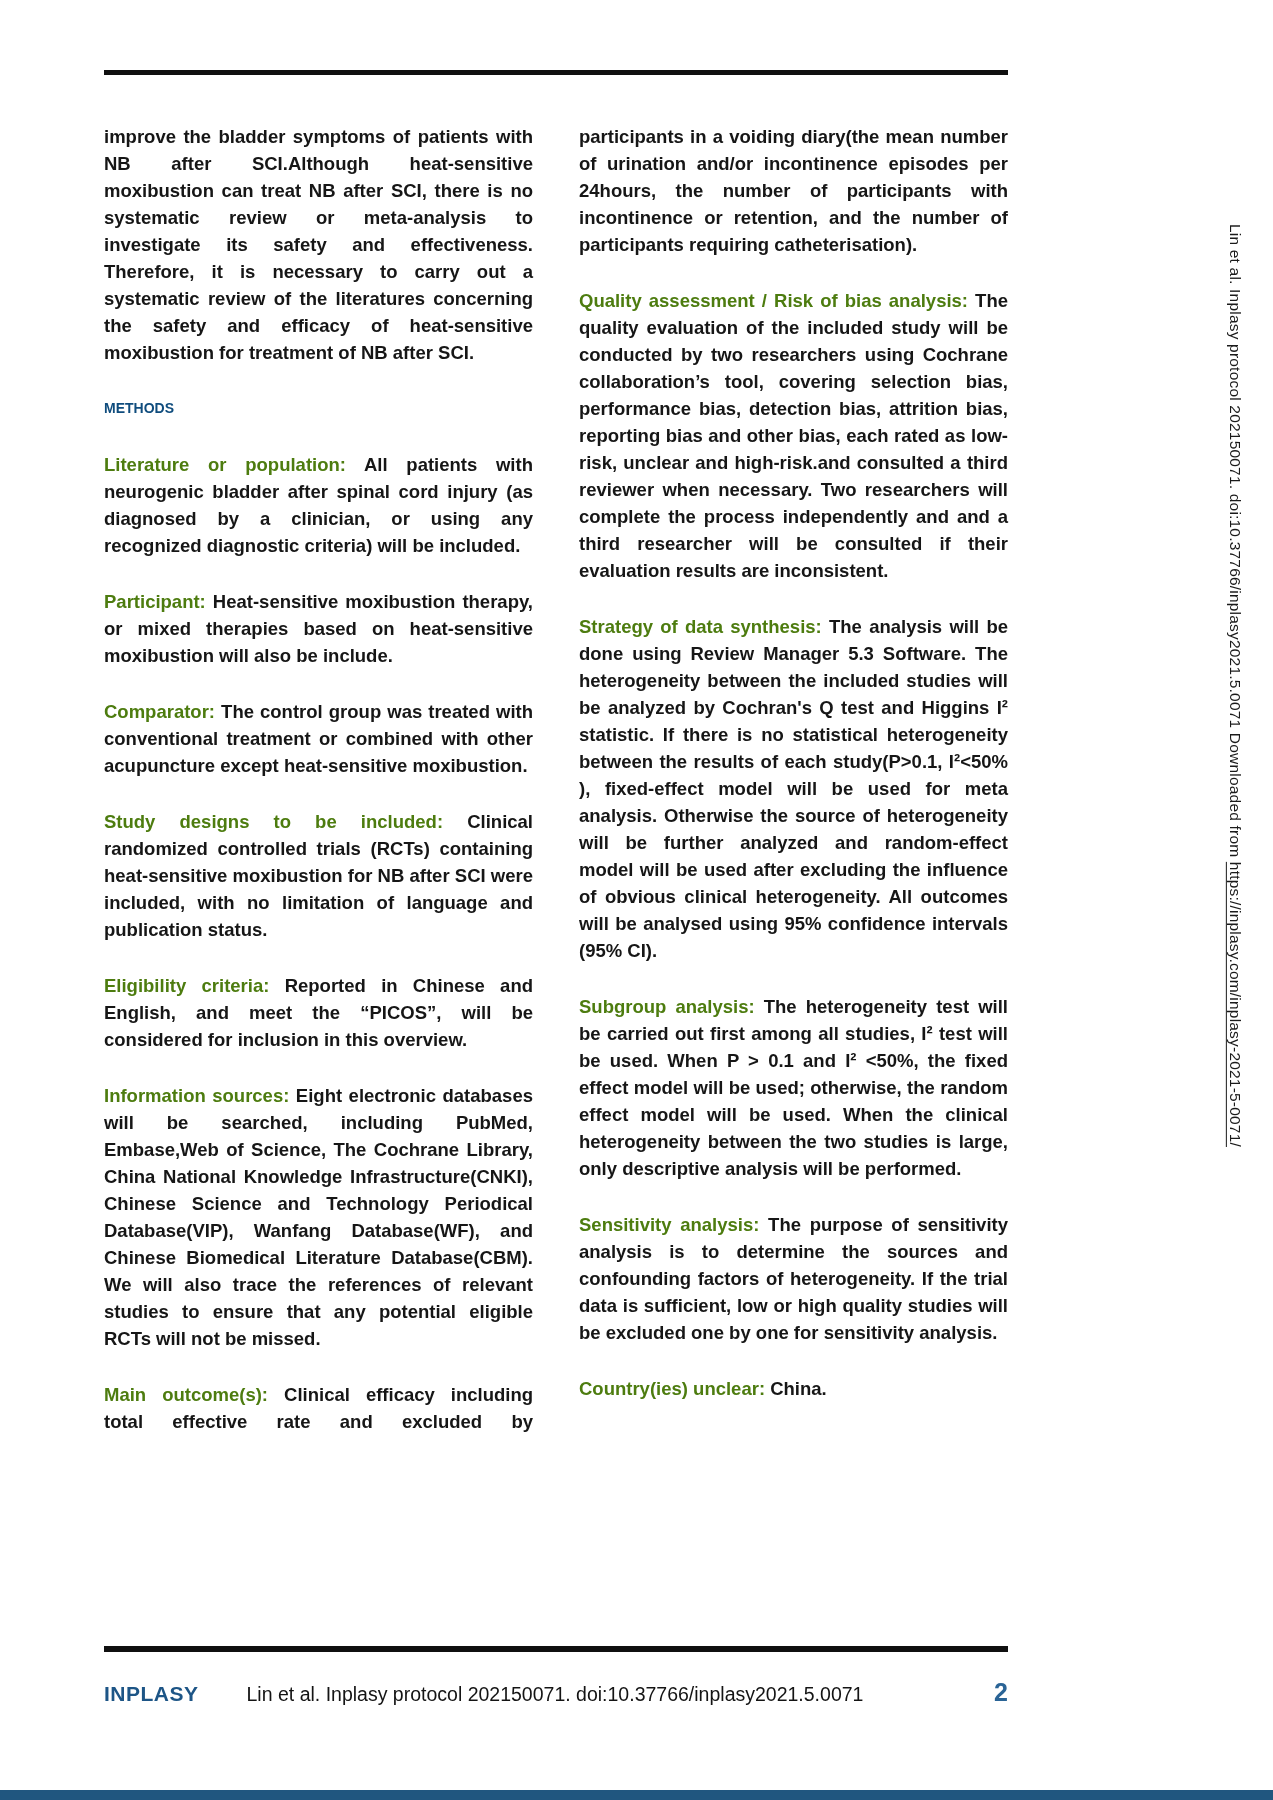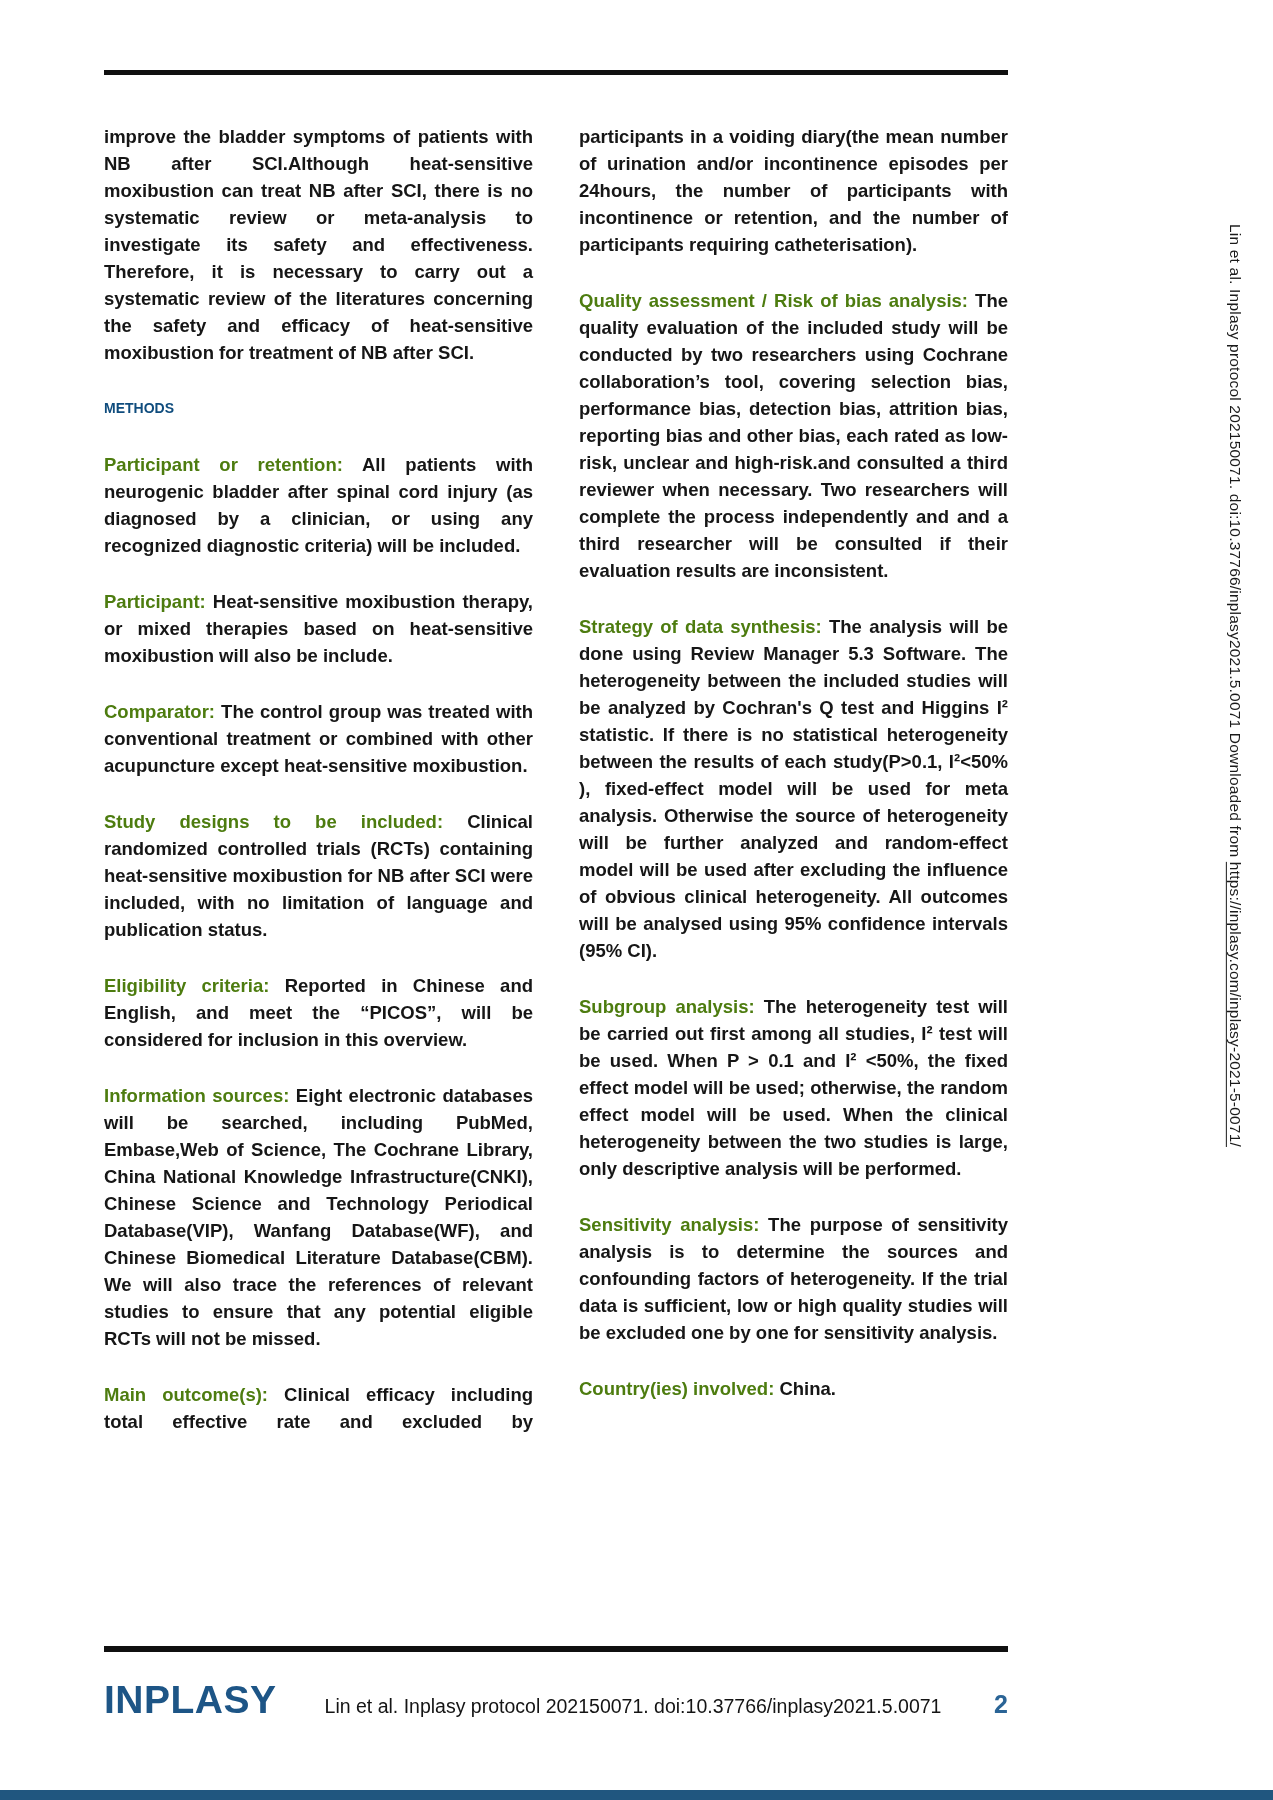--- a/index.html
+++ b/index.html
@@ -43,21 +43,21 @@
   .side-link { color: #1a1a1a; text-decoration: underline; }
   .footer-rule {
     position: absolute; left: 104px; top: 1646px;
     width: 904px; height: 6px; background: #101010;
   }
   .footer {
     position: absolute; left: 104px; top: 1678px;
     width: 904px; display: flex; align-items: baseline;
   }
   .logo {
-    font-size: 39px; font-weight: bold;
+    font-size: 21px; font-weight: bold;
     color: #1d5586; letter-spacing: 0.5px;
   }
   .citation {
     font-size: 19.5px; font-weight: normal;
     color: #141414; margin-left: 48px;
   }
   .pagenum {
     margin-left: auto; font-size: 25px;
     font-weight: bold; color: #2a6496;
   }
@@ -71,21 +71,21 @@
 
 <div class="top-rule"></div>
 
 <div class="columns">
 
   <div class="col">
     <p class="body-par"><span>improve the bladder symptoms of patients with NB after SCI.Although heat-sensitive moxibustion can treat NB after SCI, there is no systematic review or meta-analysis to investigate its safety and effectiveness. Therefore, it is necessary to carry out a systematic review of the literatures concerning the safety and efficacy of heat-sensitive moxibustion for treatment of NB after SCI.</span></p>
 
     <h2 class="methods-heading">METHODS</h2>
 
-    <p class="body-par"><span class="label">Participant or retention:</span> <span>All patients with neurogenic bladder after spinal cord injury (as diagnosed by a clinician, or using any recognized diagnostic criteria) will be included.</span></p>
+    <p class="body-par"><span class="label">Literature or population:</span> <span>All patients with neurogenic bladder after spinal cord injury (as diagnosed by a clinician, or using any recognized diagnostic criteria) will be included.</span></p>
 
     <p class="body-par"><span class="label">Participant:</span> <span>Heat-sensitive moxibustion therapy, or mixed therapies based on heat-sensitive moxibustion will also be include.</span></p>
 
     <p class="body-par"><span class="label">Comparator:</span> <span>The control group was treated with conventional treatment or combined with other acupuncture except heat-sensitive moxibustion.</span></p>
 
     <p class="body-par"><span class="label">Study designs to be included:</span> <span>Clinical randomized controlled trials (RCTs) containing heat-sensitive moxibustion for NB after SCI were included, with no limitation of language and publication status.</span></p>
 
     <p class="body-par"><span class="label">Eligibility criteria:</span> <span>Reported in Chinese and English, and meet the “PICOS”, will be considered for inclusion in this overview.</span></p>
 
     <p class="body-par"><span class="label">Information sources:</span> <span>Eight electronic databases will be searched, including PubMed, Embase,Web of Science, The Cochrane Library, China National Knowledge Infrastructure(CNKI), Chinese Science and Technology Periodical Database(VIP), Wanfang Database(WF), and Chinese Biomedical Literature Database(CBM). We will also trace the references of relevant studies to ensure that any potential eligible RCTs will not be missed.</span></p>
@@ -97,21 +97,21 @@
     <p class="body-par"><span>participants in a voiding diary(the mean number of urination and/or incontinence episodes per 24hours, the number of participants with incontinence or retention, and the number of participants requiring catheterisation).</span></p>
 
     <p class="body-par"><span class="label">Quality assessment / Risk of bias analysis:</span> <span>The quality evaluation of the included study will be conducted by two researchers using Cochrane collaboration’s tool, covering selection bias, performance bias, detection bias, attrition bias, reporting bias and other bias, each rated as low-risk, unclear and high-risk.and consulted a third reviewer when necessary. Two researchers will complete the process independently and and a third researcher will be consulted if their evaluation results are inconsistent.</span></p>
 
     <p class="body-par"><span class="label">Strategy of data synthesis:</span> <span>The analysis will be done using Review Manager 5.3 Software. The heterogeneity between the included studies will be analyzed by Cochran's Q test and Higgins I² statistic. If there is no statistical heterogeneity between the results of each study(P&gt;0.1, I²&lt;50% ), fixed-effect model will be used for meta analysis. Otherwise the source of heterogeneity will be further analyzed and random-effect model will be used after excluding the influence of obvious clinical heterogeneity. All outcomes will be analysed using 95% confidence intervals (95% CI).</span></p>
 
     <p class="body-par"><span class="label">Subgroup analysis:</span> <span>The heterogeneity test will be carried out first among all studies, I² test will be used. When P &gt; 0.1 and I² &lt;50%, the fixed effect model will be used; otherwise, the random effect model will be used. When the clinical heterogeneity between the two studies is large, only descriptive analysis will be performed.</span></p>
 
     <p class="body-par"><span class="label">Sensitivity analysis:</span> <span>The purpose of sensitivity analysis is to determine the sources and confounding factors of heterogeneity. If the trial data is sufficient, low or high quality studies will be excluded one by one for sensitivity analysis.</span></p>
 
-    <p class="body-par"><span class="label">Country(ies) involved:</span> <span>China.</span></p>
+    <p class="body-par"><span class="label">Country(ies) unclear:</span> <span>China.</span></p>
   </div>
 
 </div>
 
 <div class="sidebar-vertical"><span>Lin et al. Inplasy protocol 202150071. doi:10.37766/inplasy2021.5.0071 Downloaded from </span><a class="side-link" href="#">https://inplasy.com/inplasy-2021-5-0071/</a></div>
 
 <div class="footer-rule"></div>
 
 <div class="footer">
   <span class="logo">INPLASY</span>

